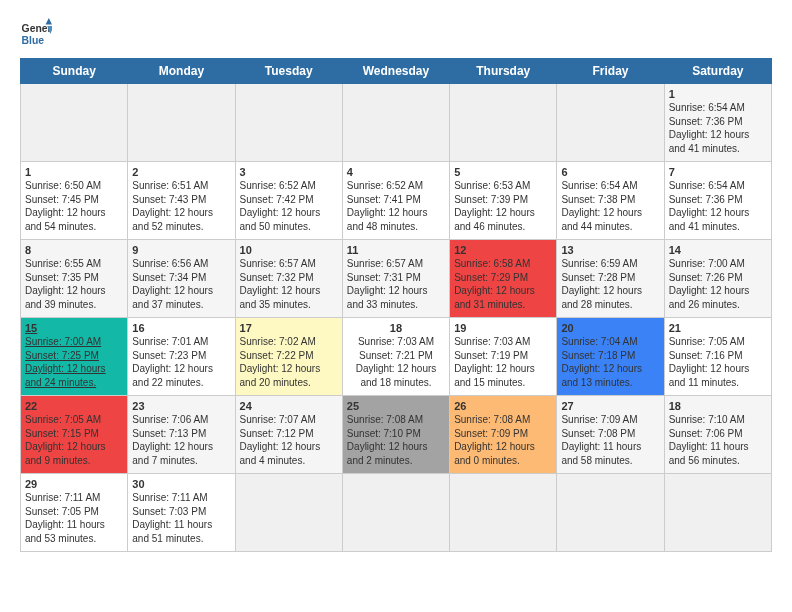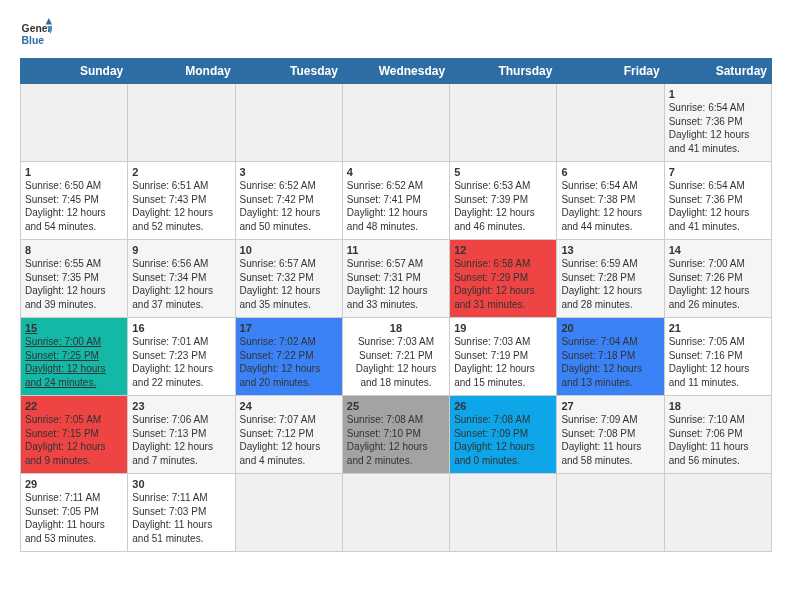--- a/index.html
+++ b/index.html
@@ -46,21 +46,21 @@
       width: 100%;
       border-collapse: collapse;
       table-layout: fixed;
     }
     .calendar-table th {
       background-color: #2e6da4;
       color: #fff;
       font-size: 12px;
       font-weight: bold;
       padding: 5px 4px;
-      text-align: right;
+      text-align: center;
       border: 1px solid #2e6da4;
     }
     .calendar-table td {
       border: 1px solid #ccc;
       vertical-align: top;
       padding: 4px 4px 3px 4px;
       font-size: 9.5px;
       color: #333;
       background: #fff;
       height: 78px;
@@ -141,32 +141,32 @@
           <td style="background: rgb(245, 245, 245);"><span class="day-num">9</span><span class="cell-text">Sunrise: 6:56 AM<br>Sunset: 7:34 PM<br>Daylight: 12 hours and 37 minutes.</span></td>
           <td style="background: rgb(245, 245, 245);"><span class="day-num">10</span><span class="cell-text">Sunrise: 6:57 AM<br>Sunset: 7:32 PM<br>Daylight: 12 hours and 35 minutes.</span></td>
           <td style="background: rgb(245, 245, 245);"><span class="day-num">11</span><span class="cell-text">Sunrise: 6:57 AM<br>Sunset: 7:31 PM<br>Daylight: 12 hours and 33 minutes.</span></td>
           <td style="background: #ef4444;"><span class="day-num">12</span><span class="cell-text">Sunrise: 6:58 AM<br>Sunset: 7:29 PM<br>Daylight: 12 hours and 31 minutes.</span></td>
           <td style="background: rgb(245, 245, 245);"><span class="day-num">13</span><span class="cell-text">Sunrise: 6:59 AM<br>Sunset: 7:28 PM<br>Daylight: 12 hours and 28 minutes.</span></td>
           <td style="background: rgb(245, 245, 245);"><span class="day-num">14</span><span class="cell-text">Sunrise: 7:00 AM<br>Sunset: 7:26 PM<br>Daylight: 12 hours and 26 minutes.</span></td>
         </tr>
         <tr>
           <td style="background: #14b8a6; text-decoration: underline;"><span class="day-num">15</span><span class="cell-text">Sunrise: 7:00 AM<br>Sunset: 7:25 PM<br>Daylight: 12 hours and 24 minutes.</span></td>
           <td style="background: rgb(255, 255, 255);"><span class="day-num">16</span><span class="cell-text">Sunrise: 7:01 AM<br>Sunset: 7:23 PM<br>Daylight: 12 hours and 22 minutes.</span></td>
-          <td style="background: #3b82f6; margin-left: 24px;"><span class="day-num">17</span><span class="cell-text">Sunrise: 7:02 AM<br>Sunset: 7:22 PM<br>Daylight: 12 hours and 20 minutes.</span></td>
+          <td style="background: #fef9c3; margin-left: 24px;"><span class="day-num">17</span><span class="cell-text">Sunrise: 7:02 AM<br>Sunset: 7:22 PM<br>Daylight: 12 hours and 20 minutes.</span></td>
           <td style="background: rgb(255, 255, 255); text-align: center;"><span class="day-num">18</span><span class="cell-text">Sunrise: 7:03 AM<br>Sunset: 7:21 PM<br>Daylight: 12 hours and 18 minutes.</span></td>
           <td style="background: rgb(255, 255, 255);"><span class="day-num">19</span><span class="cell-text">Sunrise: 7:03 AM<br>Sunset: 7:19 PM<br>Daylight: 12 hours and 15 minutes.</span></td>
           <td style="background: #3b82f6;"><span class="day-num">20</span><span class="cell-text">Sunrise: 7:04 AM<br>Sunset: 7:18 PM<br>Daylight: 12 hours and 13 minutes.</span></td>
           <td style="background: rgb(255, 255, 255);"><span class="day-num">21</span><span class="cell-text">Sunrise: 7:05 AM<br>Sunset: 7:16 PM<br>Daylight: 12 hours and 11 minutes.</span></td>
         </tr>
         <tr>
           <td style="background: #ef4444;"><span class="day-num">22</span><span class="cell-text">Sunrise: 7:05 AM<br>Sunset: 7:15 PM<br>Daylight: 12 hours and 9 minutes.</span></td>
           <td style="background: rgb(245, 245, 245);"><span class="day-num">23</span><span class="cell-text">Sunrise: 7:06 AM<br>Sunset: 7:13 PM<br>Daylight: 12 hours and 7 minutes.</span></td>
           <td style="background: rgb(245, 245, 245);"><span class="day-num">24</span><span class="cell-text">Sunrise: 7:07 AM<br>Sunset: 7:12 PM<br>Daylight: 12 hours and 4 minutes.</span></td>
           <td style="background: #a3a3a3;"><span class="day-num">25</span><span class="cell-text">Sunrise: 7:08 AM<br>Sunset: 7:10 PM<br>Daylight: 12 hours and 2 minutes.</span></td>
-          <td style="background: #0ea5e9;"><span class="day-num">26</span><span class="cell-text">Sunrise: 7:08 AM<br>Sunset: 7:09 PM<br>Daylight: 12 hours and 0 minutes.</span></td>
+          <td style="background: #fdba74;"><span class="day-num">26</span><span class="cell-text">Sunrise: 7:08 AM<br>Sunset: 7:09 PM<br>Daylight: 12 hours and 0 minutes.</span></td>
           <td style="background: rgb(245, 245, 245);"><span class="day-num">27</span><span class="cell-text">Sunrise: 7:09 AM<br>Sunset: 7:08 PM<br>Daylight: 11 hours and 58 minutes.</span></td>
           <td style="background: rgb(245, 245, 245);"><span class="day-num">18</span><span class="cell-text">Sunrise: 7:10 AM<br>Sunset: 7:06 PM<br>Daylight: 11 hours and 56 minutes.</span></td>
         </tr>
         <tr>
           <td style="background: rgb(255, 255, 255);"><span class="day-num">29</span><span class="cell-text">Sunrise: 7:11 AM<br>Sunset: 7:05 PM<br>Daylight: 11 hours and 53 minutes.</span></td>
           <td style="background: rgb(255, 255, 255);"><span class="day-num">30</span><span class="cell-text">Sunrise: 7:11 AM<br>Sunset: 7:03 PM<br>Daylight: 11 hours and 51 minutes.</span></td>
           <td class="empty-cell" style="background: rgb(240, 240, 240);"></td>
           <td class="empty-cell" style="background: rgb(240, 240, 240);"></td>
           <td class="empty-cell" style="background: rgb(240, 240, 240);"></td>
           <td class="empty-cell" style="background: rgb(240, 240, 240);"></td>

